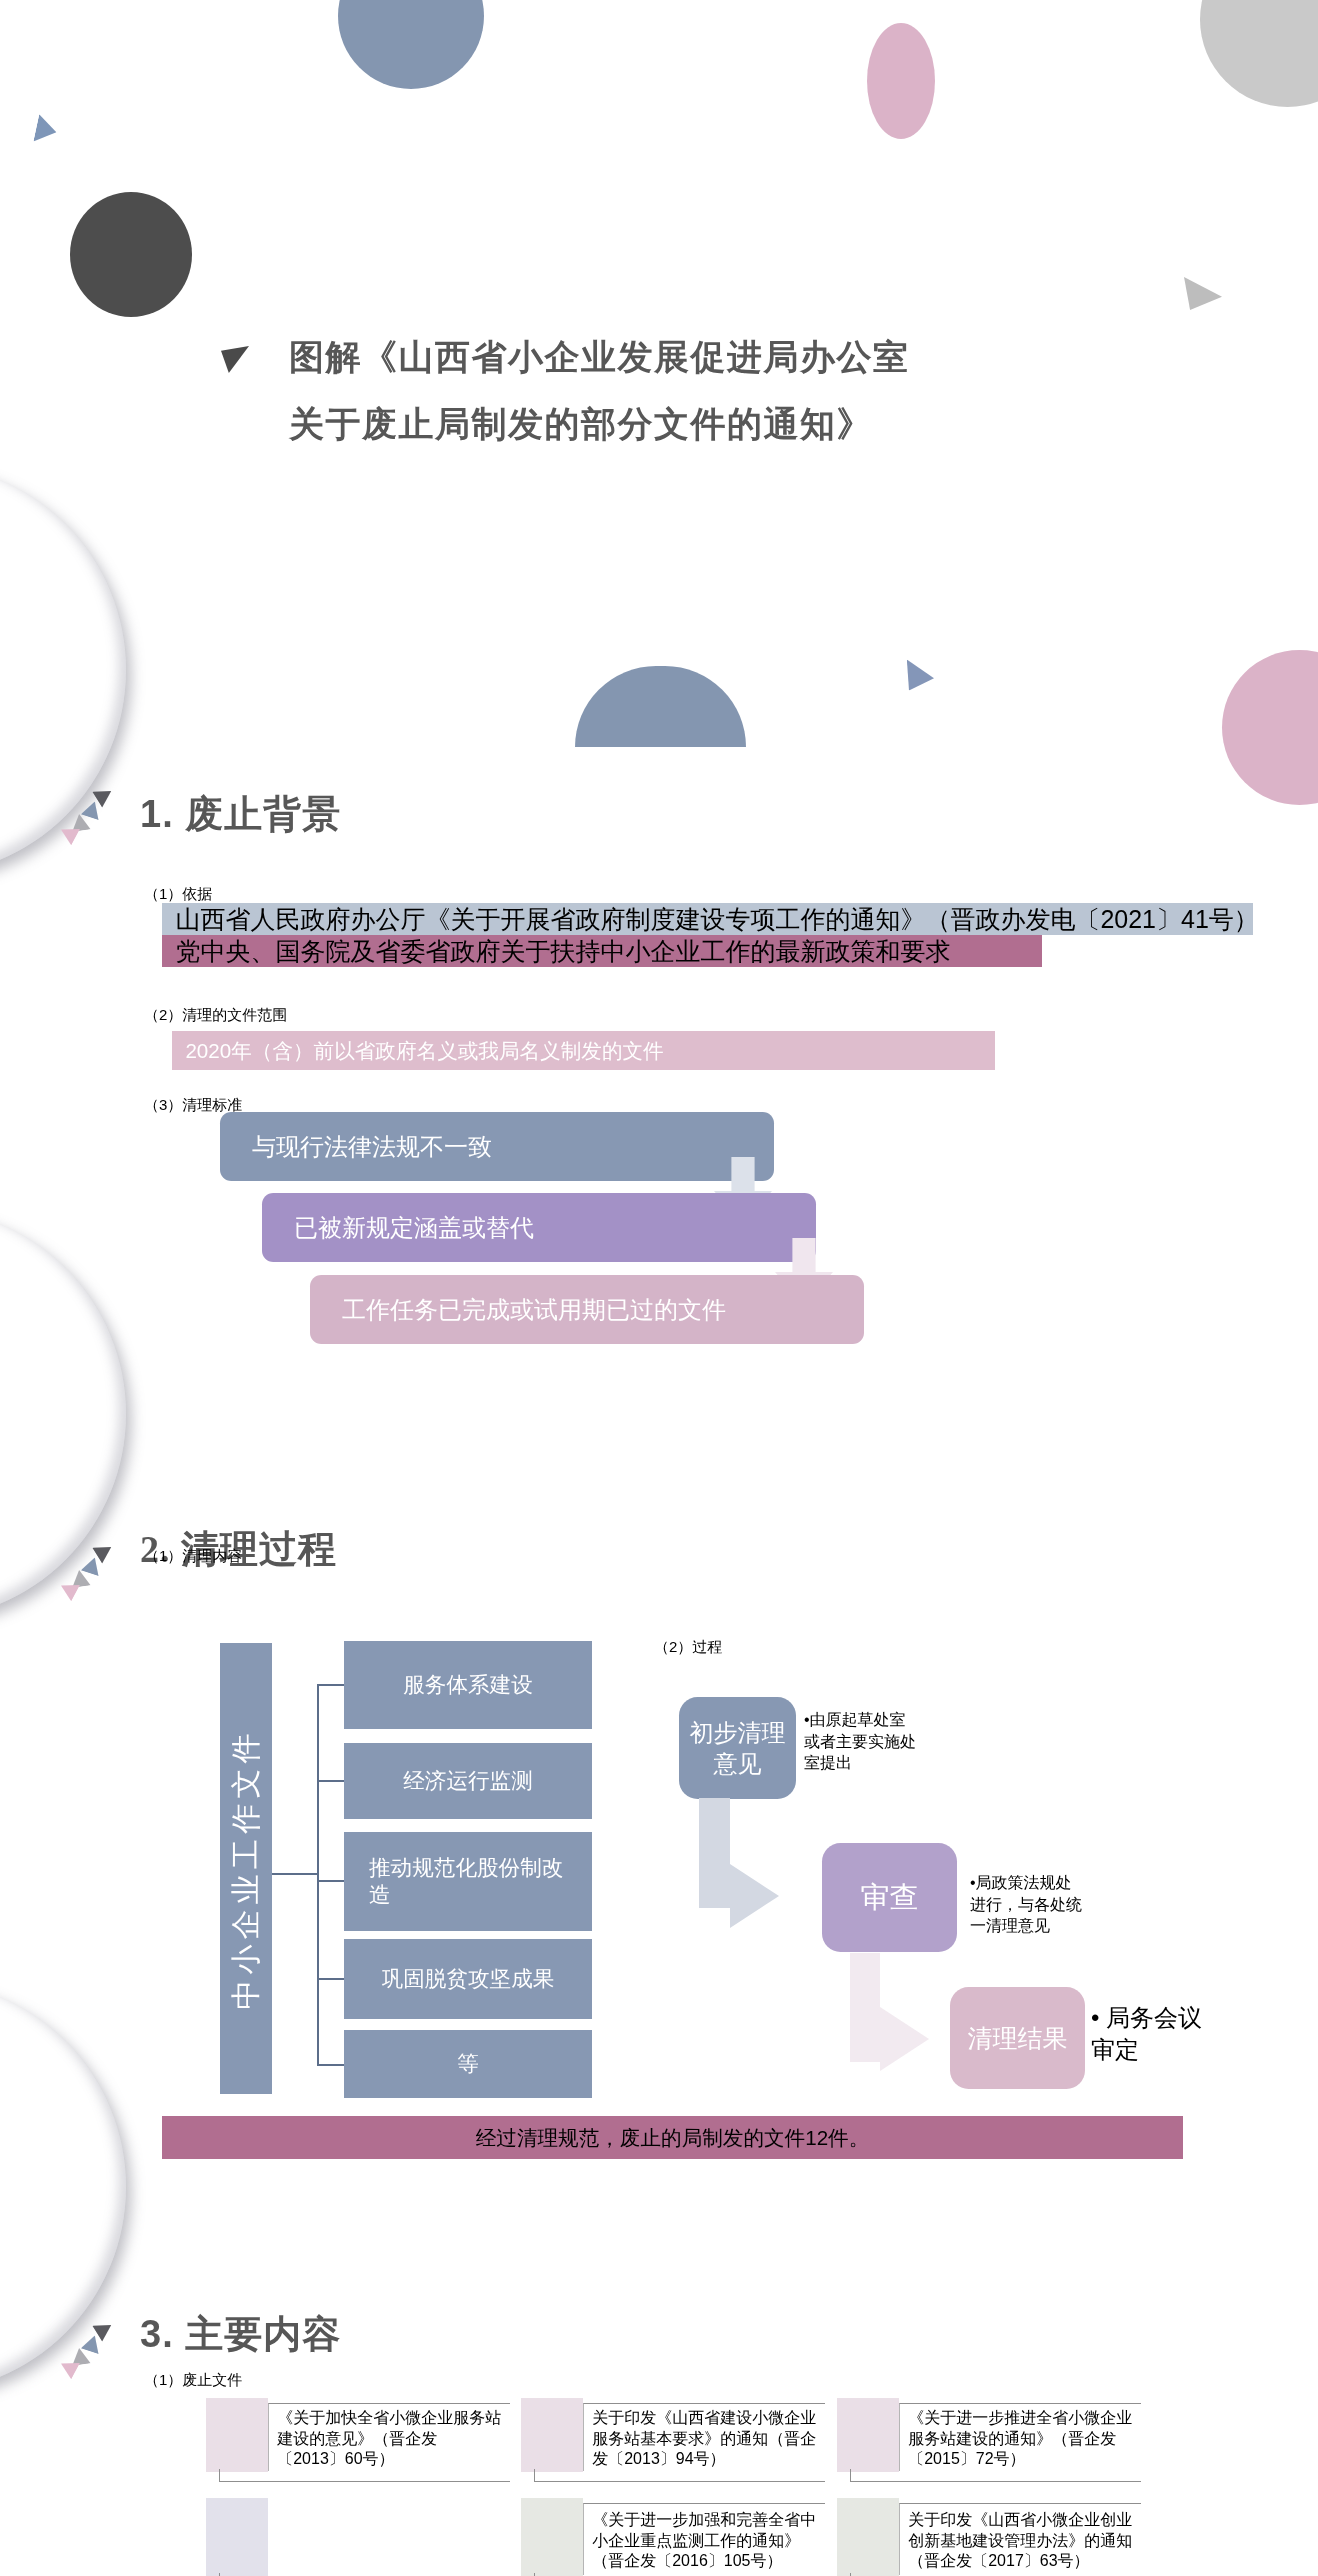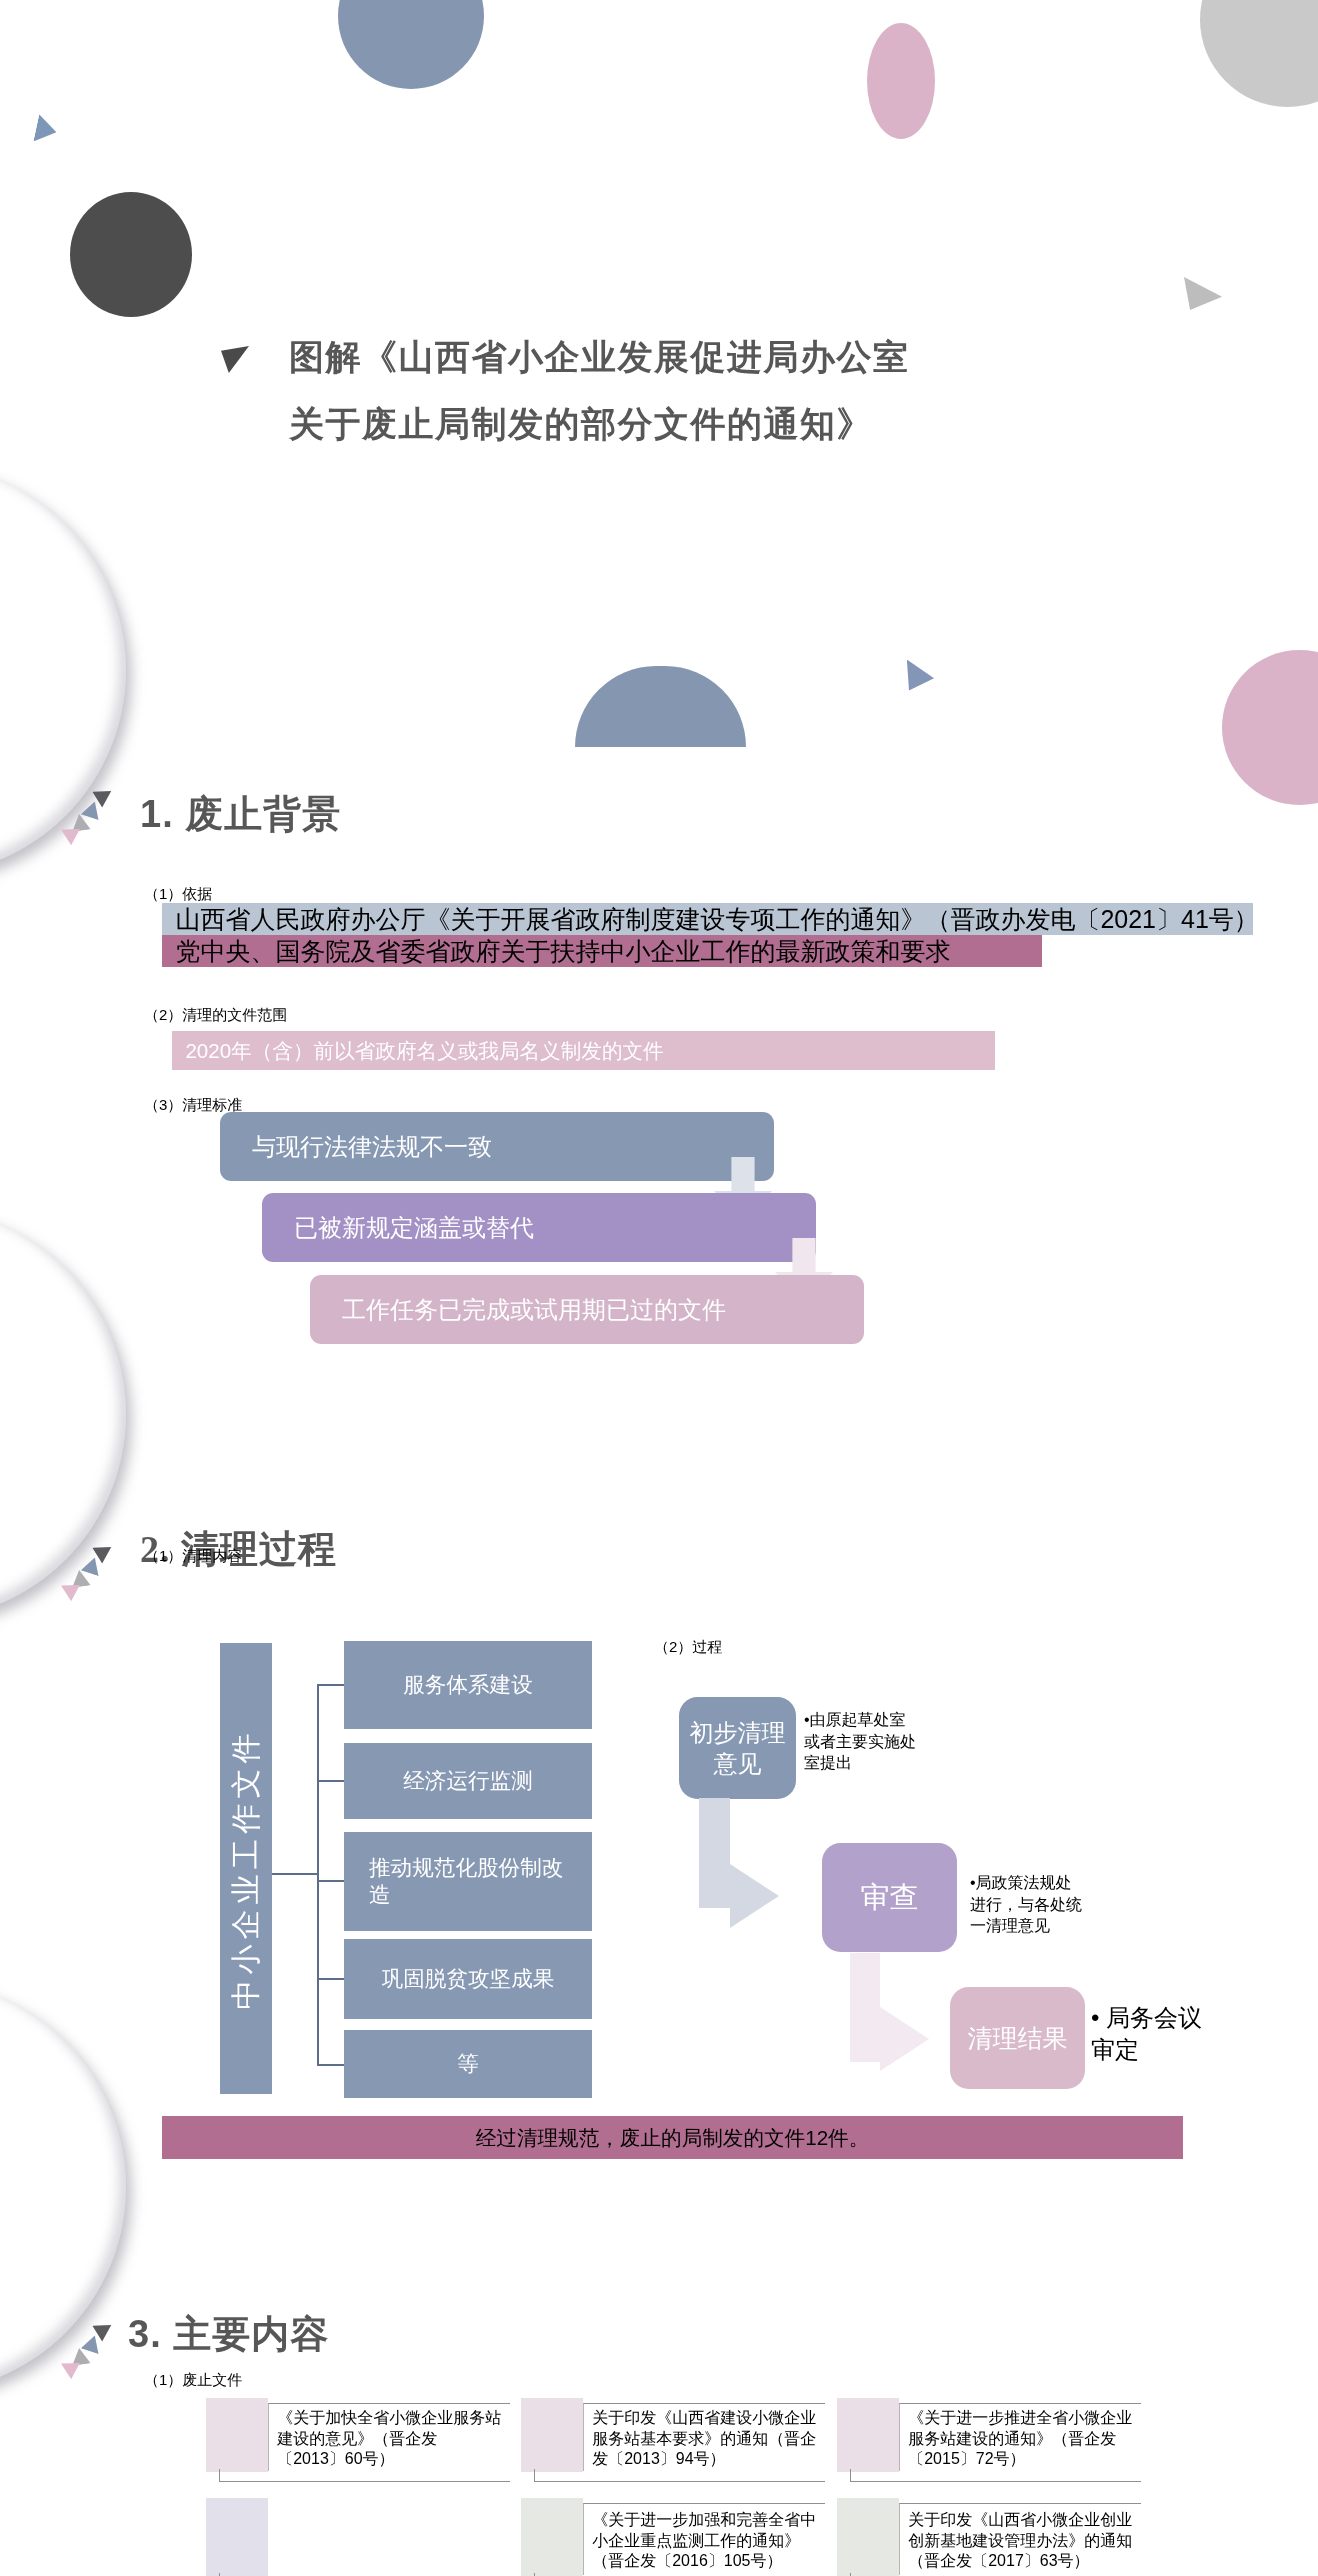--- a/index.html
+++ b/index.html
@@ -154,21 +154,21 @@
   <div class="banner" style="left:162px;top:2116px;width:1021px;height:43px;background:#b16e90;">经过清理规范，废止的局制发的文件12件。</div>
 
   <div class="swirl" style="left:-286px;top:1981px;"></div>
   <div class="tri-cluster" style="left:61px;top:2321px;">
     <div class="tc-1"></div>
     <div class="tc-2"></div>
     <div class="tc-3"></div>
     <div class="tc-4"></div>
   </div>
 
-  <div class="h-section" style="left:128px;top:2309px;">3. 主要内容</div>
+  <div class="h-section" style="left:140px;top:2309px;">3. 主要内容</div>
   <div class="h-sub" style="left:144px;top:2355px;">（1）废止文件</div>
 
   <div class="card" style="left:206px;top:2395px;height:92px;">
     <div class="card-bar bar-pink"></div>
     <div class="card-body">《关于加快全省小微企业服务站建设的意见》（晋企发〔2013〕60号）</div>
     <div class="card-bottom"></div>
       <div class="card-tick"></div>
   </div>
   <div class="card" style="left:521px;top:2395px;height:92px;">
     <div class="card-bar bar-pink"></div>

